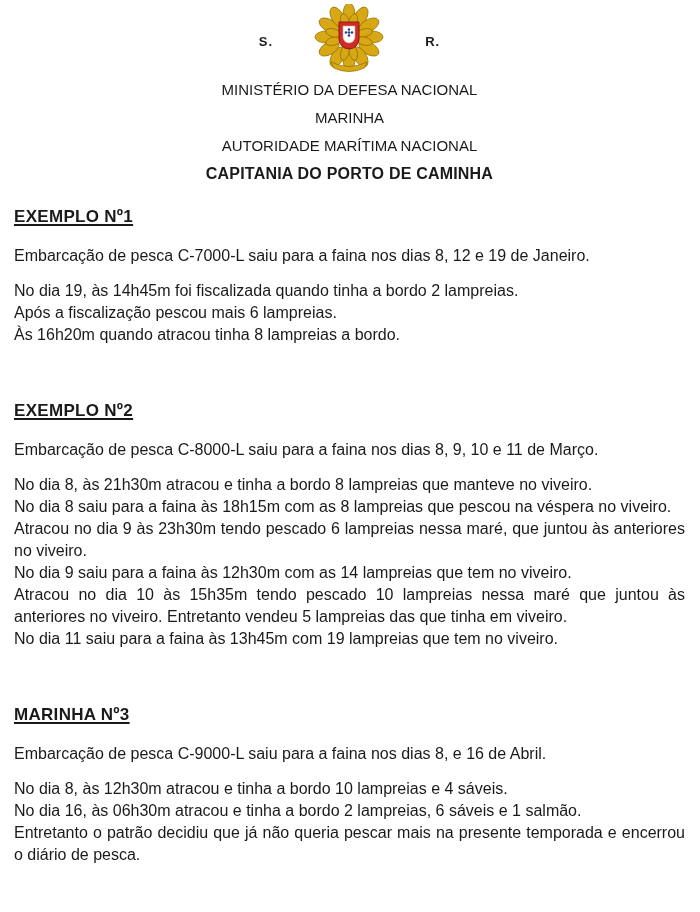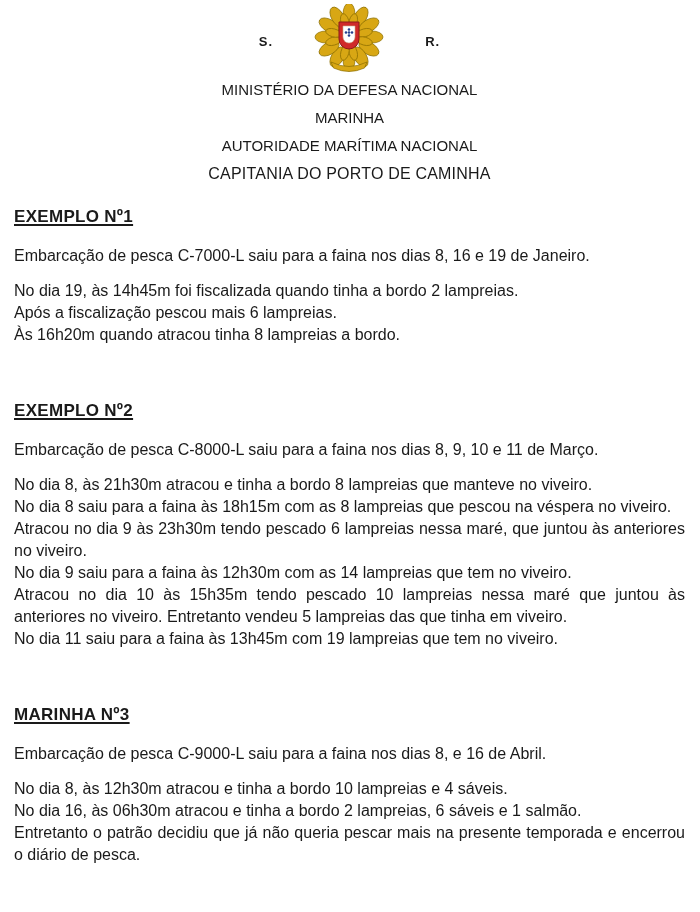--- a/index.html
+++ b/index.html
@@ -23,21 +23,21 @@
     gap: 30px;
     height: 70px;
   }
   .initial {
     font-size: 13px;
     font-weight: bold;
     letter-spacing: 1px;
   }
   .lh-line { font-size: 15px; line-height: 28px; }
   .lh-line:first-of-type { margin-top: 10px; }
-  .lh-office { font-size: 16px; font-weight: normal; line-height: 28px; letter-spacing: .2px; }
+  .lh-office { font-size: 16px; font-weight: bold; line-height: 28px; letter-spacing: .2px; }
 
   
   .example { margin-top: 54px; }
   .example:first-child { margin-top: 18px; }
   .ex-title {
     margin: 0;
     font-size: 17px;
     font-weight: bold;
     letter-spacing: .3px;
     text-decoration: underline;
@@ -113,21 +113,21 @@
 
     <div class="lh-line">MINISTÉRIO DA DEFESA NACIONAL</div>
     <div class="lh-line">MARINHA</div>
     <div class="lh-line">AUTORIDADE MARÍTIMA NACIONAL</div>
     <div class="lh-office">CAPITANIA DO PORTO DE CAMINHA</div>
   </header>
 
   <main id="examples">
   <section class="example">
     <h2 class="ex-title">EXEMPLO Nº1</h2>
-    <p class="ex-intro">Embarcação de pesca C-7000-L saiu para a faina nos dias 8, 16 e 19 de Janeiro.</p>
+    <p class="ex-intro">Embarcação de pesca C-7000-L saiu para a faina nos dias 8, 12 e 19 de Janeiro.</p>
     <div class="ex-body">
           <p>No dia 19, às 14h45m foi fiscalizada quando tinha a bordo 2 lampreias.</p>
           <p>Após a fiscalização pescou mais 6 lampreias.</p>
           <p>Às 16h20m quando atracou tinha 8 lampreias a bordo.</p>
         </div>
   </section>
 
   <section class="example">
     <h2 class="ex-title">EXEMPLO Nº2</h2>
     <p class="ex-intro">Embarcação de pesca C-8000-L saiu para a faina nos dias 8, 9, 10 e 11 de Março.</p>

